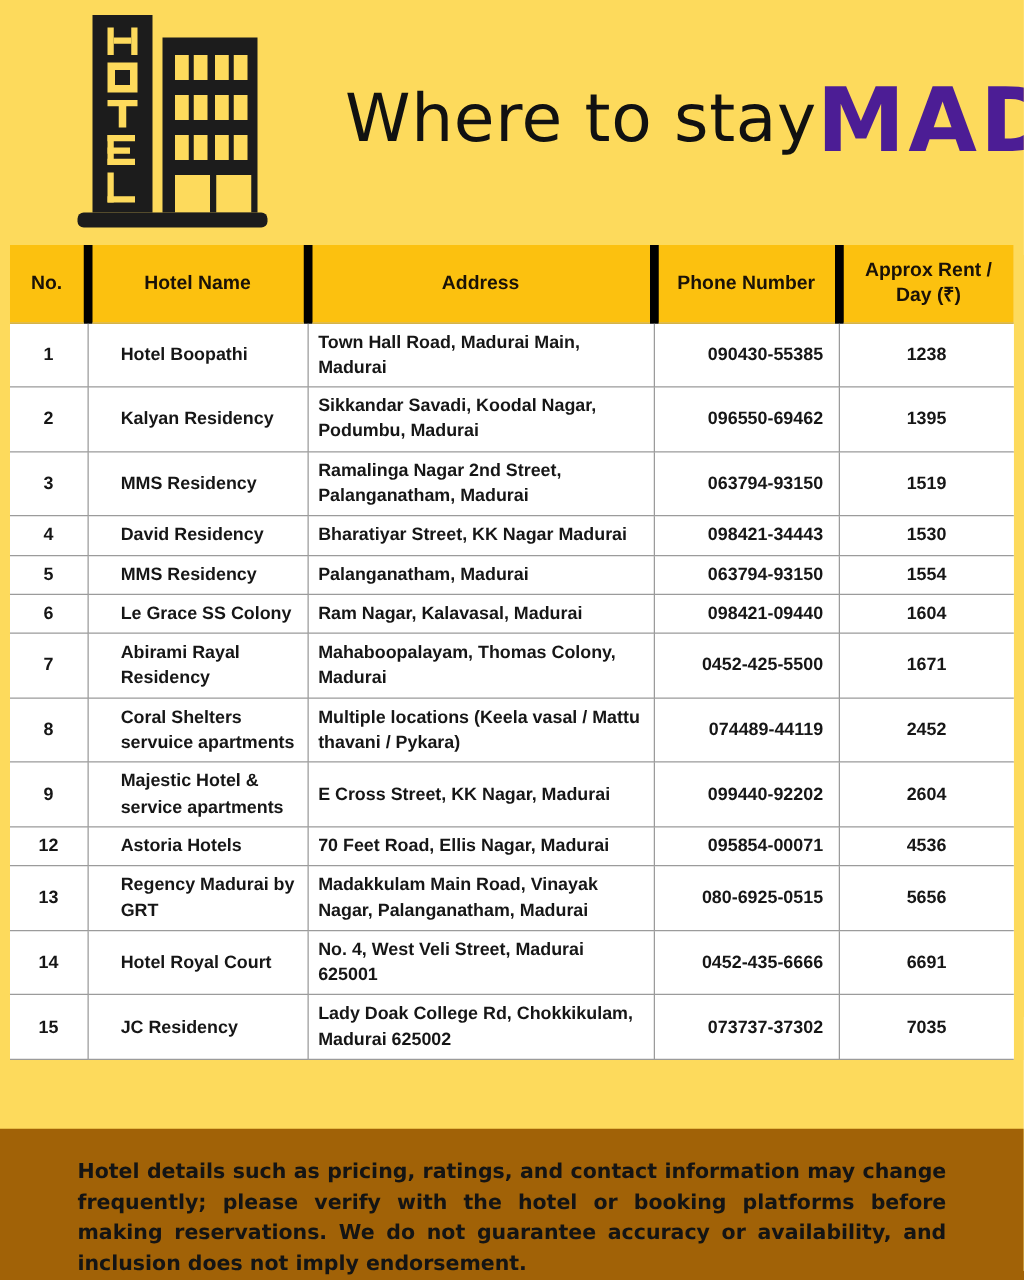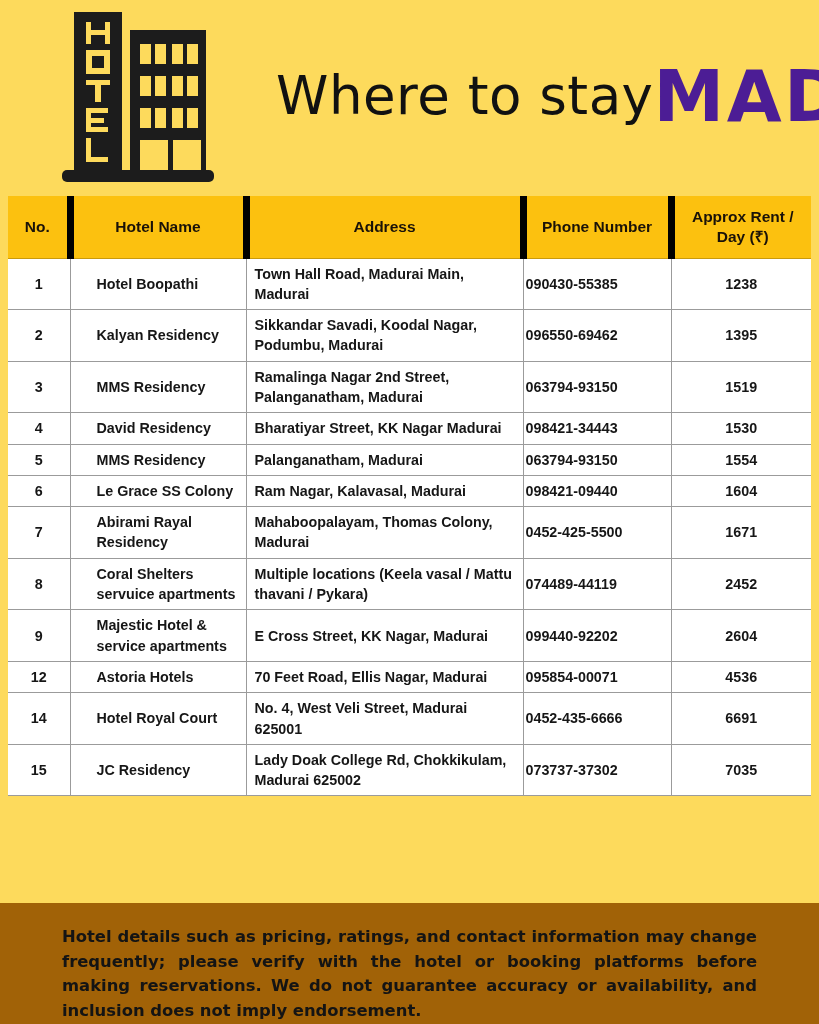--- a/index.html
+++ b/index.html
@@ -103,21 +103,21 @@
     vertical-align: middle;
     background: #fff;
     overflow: hidden;
   }
   #hotel-table tbody tr td:last-child { border-right: none; text-align: center; }
   #hotel-table tbody tr:last-child td { border-bottom: 1px solid #9b9b9b; }
 
   #hotel-table tbody td.cell-no    { text-align: center; padding: 5px 2px; }
   #hotel-table tbody td.cell-name  { text-align: left; padding-left: 26px; }
   #hotel-table tbody td.cell-addr  { text-align: left; }
-  #hotel-table tbody td.cell-phone { text-align: left; padding: 5px 2px; margin-left: 48px; }
+  #hotel-table tbody td.cell-phone { text-align: right; padding: 5px 12px; margin-left: 48px; }
   #hotel-table tbody td.cell-rent  { text-align: center; padding: 5px 2px; }
 
   #hotel-table tbody tr.r1 td { height: 44px; }
   #hotel-table tbody tr.r2 td { height: 30px; }
 
   
   #footer-note {
     position: absolute;
     left: 0;
     right: 0;
@@ -286,20 +286,27 @@
           <td class="cell-rent">2604</td>
         </tr>
         <tr class="r2">
           <td class="cell-no">12</td>
           <td class="cell-name">Astoria Hotels</td>
           <td class="cell-addr">70 Feet Road, Ellis Nagar, Madurai</td>
           <td class="cell-phone">095854-00071</td>
           <td class="cell-rent">4536</td>
         </tr>
         <tr class="r1">
+          <td class="cell-no">13</td>
+          <td class="cell-name">Regency Madurai by GRT</td>
+          <td class="cell-addr">Madakkulam Main Road, Vinayak Nagar, Palanganatham, Madurai</td>
+          <td class="cell-phone">080-6925-0515</td>
+          <td class="cell-rent">5656</td>
+        </tr>
+        <tr class="r1">
           <td class="cell-no">14</td>
           <td class="cell-name">Hotel Royal Court</td>
           <td class="cell-addr">No. 4, West Veli Street, Madurai 625001</td>
           <td class="cell-phone">0452-435-6666</td>
           <td class="cell-rent">6691</td>
         </tr>
         <tr class="r1">
           <td class="cell-no">15</td>
           <td class="cell-name">JC Residency</td>
           <td class="cell-addr">Lady Doak College Rd, Chokkikulam, Madurai 625002</td>

